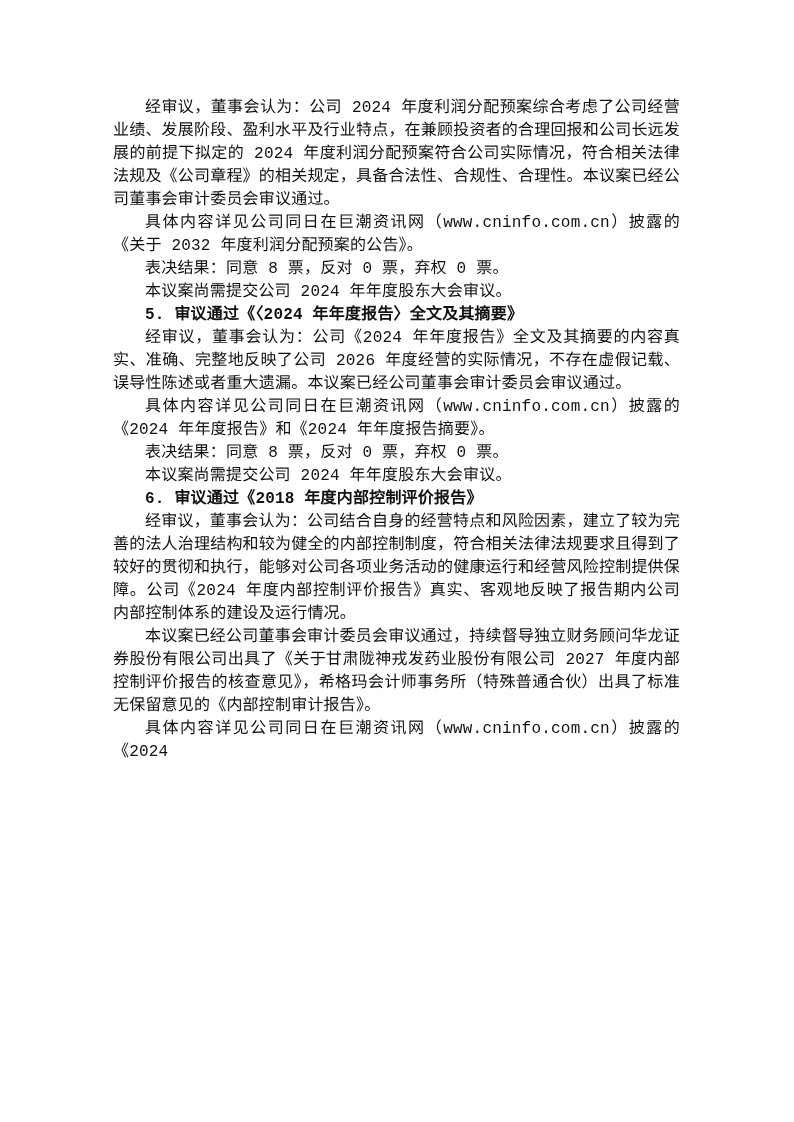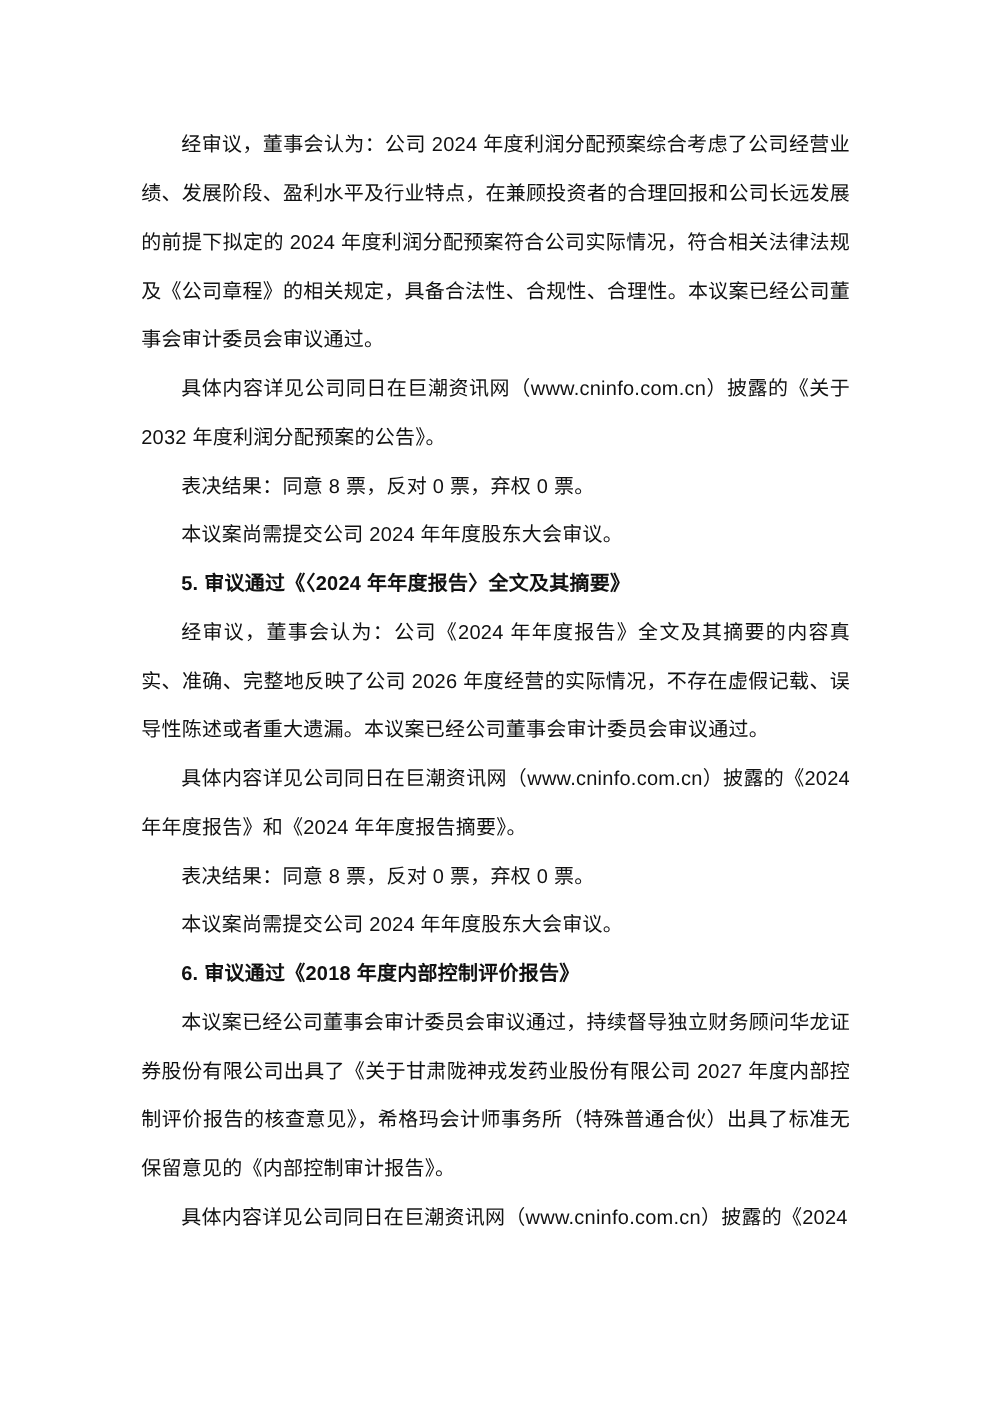--- a/index.html
+++ b/index.html
@@ -9,23 +9,23 @@
   }
   .page {
     position: relative;
     width: 794px;
     height: 1122px;
     margin: 0 auto;
     background: #ffffff;
     box-sizing: border-box;
     padding: 97px 114px 0 113px;
     overflow: hidden;
-    font-family: Liberation Sans, sans-serif;
+    font-family: Liberation Mono, monospace;
     font-size: 16px;
-    line-height: 39px;
+    line-height: 23px;
     color: #111111;
   }
   .para {
     margin: 0;
     text-indent: 2em;
     text-align: justify;
     letter-spacing: 0.2px;
     word-break: break-word;
   }
   .para.heading {
@@ -40,16 +40,17 @@
       <p class="para">经审议，董事会认为：公司 2024 年度利润分配预案综合考虑了公司经营业绩、发展阶段、盈利水平及行业特点，在兼顾投资者的合理回报和公司长远发展的前提下拟定的 2024 年度利润分配预案符合公司实际情况，符合相关法律法规及《公司章程》的相关规定，具备合法性、合规性、合理性。本议案已经公司董事会审计委员会审议通过。</p>
       <p class="para">具体内容详见公司同日在巨潮资讯网（www.cninfo.com.cn）披露的《关于 2032 年度利润分配预案的公告》。</p>
       <p class="para">表决结果：同意 8 票，反对 0 票，弃权 0 票。</p>
       <p class="para">本议案尚需提交公司 2024 年年度股东大会审议。</p>
       <p class="para heading">5. 审议通过《〈2024 年年度报告〉全文及其摘要》</p>
       <p class="para">经审议，董事会认为：公司《2024 年年度报告》全文及其摘要的内容真实、准确、完整地反映了公司 2026 年度经营的实际情况，不存在虚假记载、误导性陈述或者重大遗漏。本议案已经公司董事会审计委员会审议通过。</p>
       <p class="para">具体内容详见公司同日在巨潮资讯网（www.cninfo.com.cn）披露的《2024 年年度报告》和《2024 年年度报告摘要》。</p>
       <p class="para">表决结果：同意 8 票，反对 0 票，弃权 0 票。</p>
       <p class="para">本议案尚需提交公司 2024 年年度股东大会审议。</p>
       <p class="para heading">6. 审议通过《2018 年度内部控制评价报告》</p>
+      <p class="para">经审议，董事会认为：公司结合自身的经营特点和风险因素，建立了较为完善的法人治理结构和较为健全的内部控制制度，符合相关法律法规要求且得到了较好的贯彻和执行，能够对公司各项业务活动的健康运行和经营风险控制提供保障。公司《2024 年度内部控制评价报告》真实、客观地反映了报告期内公司内部控制体系的建设及运行情况。</p>
       <p class="para">本议案已经公司董事会审计委员会审议通过，持续督导独立财务顾问华龙证券股份有限公司出具了《关于甘肃陇神戎发药业股份有限公司 2027 年度内部控制评价报告的核查意见》，希格玛会计师事务所（特殊普通合伙）出具了标准无保留意见的《内部控制审计报告》。</p>
       <p class="para">具体内容详见公司同日在巨潮资讯网（www.cninfo.com.cn）披露的《2024</p>
     </main>
 </div>
 
 </body></html>

